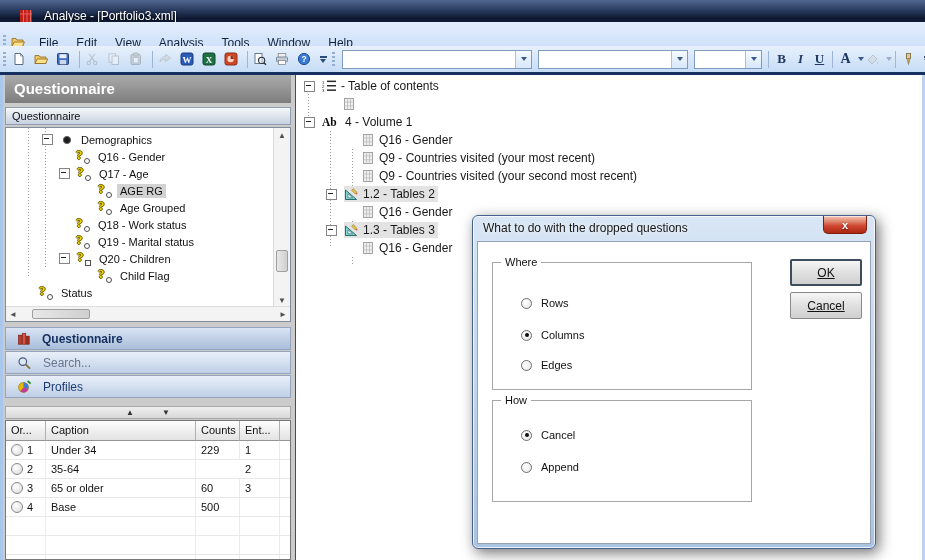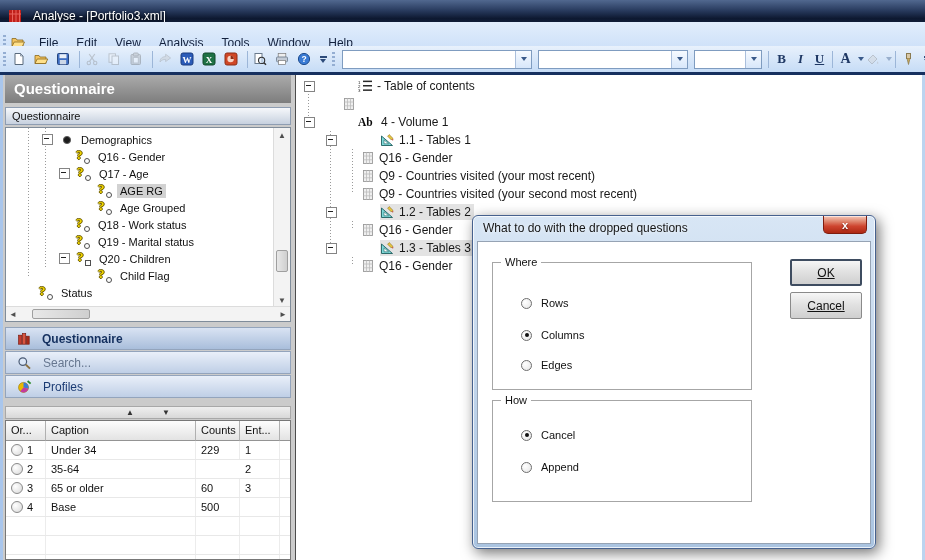--- a/index.html
+++ b/index.html
@@ -1,21 +1,21 @@
 <!DOCTYPE html>
 <html><head>
 <meta charset="utf-8">
 <style>
   html,body{margin:0;padding:0;background:#888;}
   #window{position:relative;width:925px;height:560px;overflow:hidden;background:#cbcbcb;
           font-family:"Liberation Sans",sans-serif;-webkit-font-smoothing:antialiased;}
   
   .titlebar{position:absolute;top:0;left:0;width:925px;height:31px;
     background:linear-gradient(180deg,#51688f 0%,#27395c 35%,#0d1830 60%,#1b2c4e 100%);
-    display:flex;align-items:center;padding-left:8px;box-sizing:border-box;}
+    display:flex;align-items:center;padding-left:19px;box-sizing:border-box;}
   .title-text{color:#fff;font-size:12px;margin-left:7px;text-shadow:0 1px 3px #000;}
   .menubar{position:absolute;top:22px;left:0;width:925px;height:40px;
     background:linear-gradient(180deg,#e2eefc,#c3daf7);display:flex;align-items:center;}
   .grip{width:3px;height:15px;margin:0 4px 0 3px;flex:none;
     background:repeating-linear-gradient(180deg,#94aed2 0 2px,rgba(0,0,0,0) 2px 4px);}
   .menu-item{font-size:12px;color:#13213d;padding:3px 9px;cursor:default;}
   .toolbar{position:absolute;top:46px;left:0;width:925px;height:26px;
     background:linear-gradient(180deg,#e8f1fc,#c6dcf6);display:flex;align-items:center;}
   .tbtn{width:22px;height:22px;flex:none;display:flex;align-items:center;justify-content:center;border-radius:2px;}
   .tbtn.disabled svg{opacity:.38;filter:grayscale(1);}
@@ -78,21 +78,21 @@
     box-sizing:border-box;padding:0 5px;line-height:19px;color:#111;flex:none;}
   .tr{display:flex;height:18px;border-bottom:1px solid #e8e8e8;}
   .td{border-right:1px solid #ececec;box-sizing:border-box;padding:0 5px;line-height:17px;color:#111;flex:none;
       display:flex;align-items:center;white-space:nowrap;overflow:hidden;}
   .trad{width:10px;height:10px;border-radius:50%;border:1px solid #8a8a8a;flex:none;
     background:radial-gradient(circle at 35% 35%,#fff,#d8d8d8);margin-right:4px;}
   
   .main{position:absolute;top:75px;left:295px;width:627px;height:485px;background:#fff;
     border-left:1px solid #4c4c4c;box-sizing:border-box;}
   .tocrows{position:absolute;left:0;top:0;right:0;padding-top:2px;}
-  .tocrow{height:18px;display:flex;align-items:center;font-size:12px;color:#181818;white-space:nowrap;gap:36px;}
+  .tocrow{height:18px;display:flex;align-items:center;font-size:12px;color:#181818;white-space:nowrap;}
   .rowc{display:flex;align-items:center;padding:1px 3px 1px 0;}
   .rowc.hl{background:#e3e3e3;}
   
   .dialog{position:absolute;left:472px;top:215px;width:404px;height:334px;z-index:10;
     background:linear-gradient(180deg,#d8e6f5,#aac4e1);border:1px solid #46618e;border-radius:6px;
     box-shadow:3px 4px 14px rgba(0,0,0,.55), inset 0 0 0 1px rgba(255,255,255,.75);box-sizing:border-box;}
   .dlg-title{height:25px;line-height:25px;padding-left:10px;font-size:12px;color:#151515;text-shadow:0 0 5px #fff;}
   .dlg-close{position:absolute;top:0;right:8px;width:44px;height:18px;box-sizing:border-box;
     background:linear-gradient(180deg,#f6c7b8 0%,#e08a72 30%,#ce452f 60%,#ad2813 100%);
     border:1px solid #7e1d0f;border-top:none;border-radius:0 0 5px 5px;color:#fff;
@@ -559,34 +559,20 @@
           <span class="exp"></span>
           <span class="rowc">
             <span class="icon">
               <svg width="19" height="14" viewBox="0 0 19 14">
                 <text x="0" y="11.4" font-size="11.5" font-weight="bold" fill="#0a0a0a" font-family="Liberation Serif,serif">Ab</text>
               </svg>
             </span>
             <span>4 - Volume 1</span>
           </span>
         </div>
-        <div class="tocrow" style="padding-left: 30px;">
-          <span class="exp"></span>
-          <span class="rowc">
-            <span class="icon">
-              <svg width="15" height="14" viewBox="0 0 15 14">
-                <path d="M1.5 12.5 L12.5 12.5 L1.5 3 Z" fill="#7fd8d8" stroke="#1d5f5f" stroke-width=".9"></path>
-                <path d="M4 10.8 L8.6 10.8 L4 6.8 Z" fill="#fff" stroke="#1d5f5f" stroke-width=".6"></path>
-                <path d="M9.2 1.6 L13 5.4 L11.4 7 L7.6 3.2 Z" fill="#e8c840" stroke="#8a6a1f" stroke-width=".6"></path>
-                <path d="M12.6 5.8 L13.6 7 L12 7.4 Z" fill="#c03020"></path>
-              </svg>
-            </span>
-            <span>1.1 - Tables 1</span>
-          </span>
-        </div>
         <div class="tocrow" style="padding-left: 65px;">
           <span class="rowc">
             <span class="icon">
               <svg width="14" height="14" viewBox="0 0 14 14">
                 <rect x="2.5" y="1.5" width="9" height="11" fill="#efefef" stroke="#9a9a9a" stroke-width=".9"></rect>
                 <path d="M5.5 1.5 V12.5 M8.5 1.5 V12.5 M2.5 5 H11.5 M2.5 8.8 H11.5" stroke="#bdbdbd" stroke-width=".8"></path>
               </svg>
             </span>
             <span>Q16 - Gender</span>
           </span>

